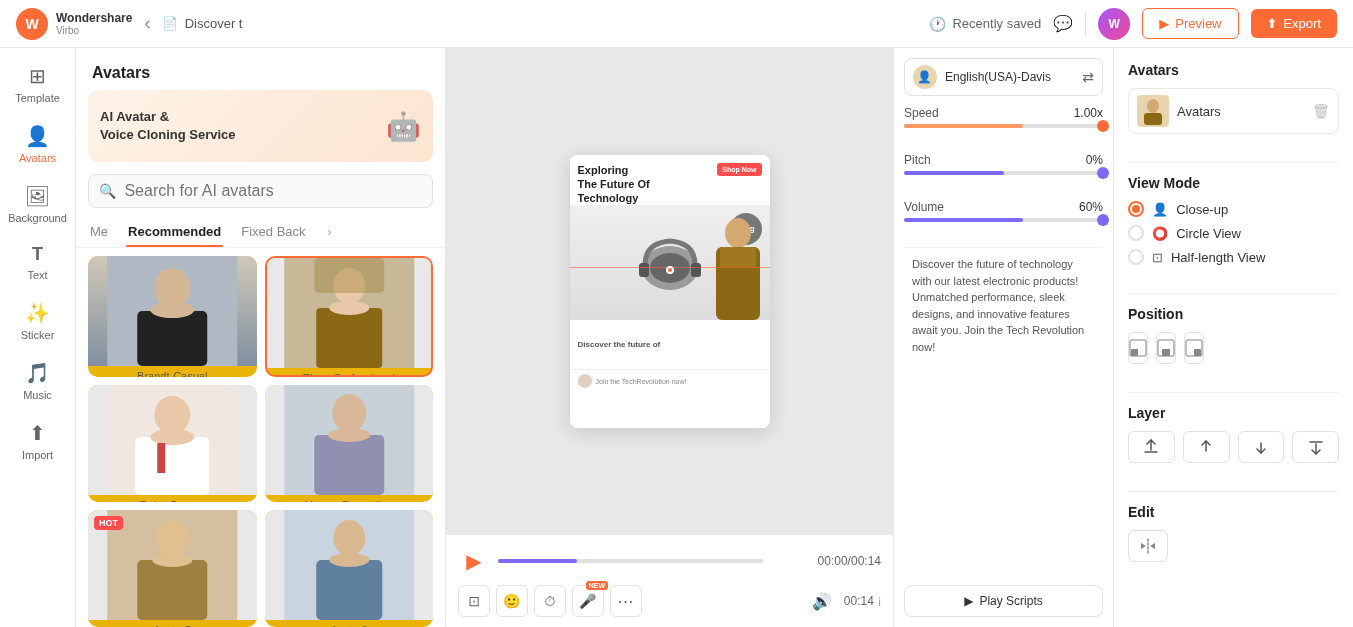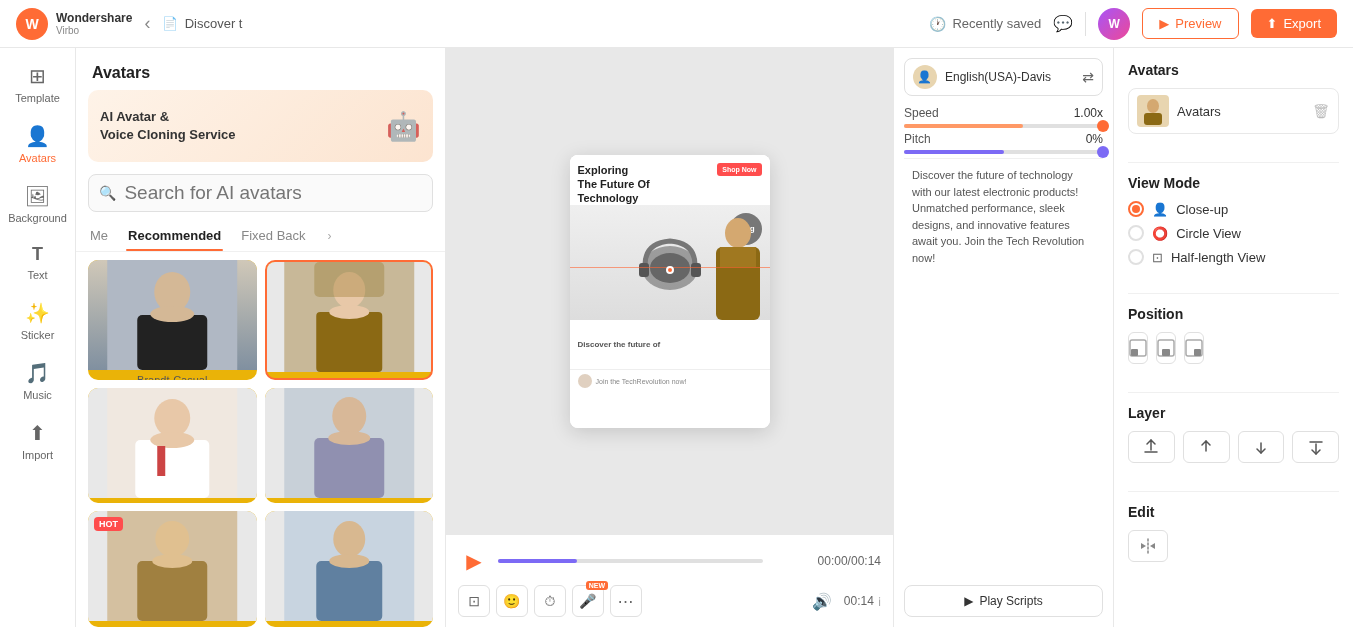--- a/index.html
+++ b/index.html
@@ -28,21 +28,21 @@
     .sidebar-item .label { font-size: 11px; text-align: center; }
 
     
     .panel { width: 370px; background: #fff; border-right: 1px solid #e8e8e8; display: flex; flex-direction: column; overflow: hidden; }
     .panel-header { padding: 16px 16px 8px; font-size: 16px; font-weight: 600; color: #222; }
     .banner { margin: 0 12px 12px; border-radius: 10px; background: linear-gradient(135deg, #fef3e8, #fce4d0); padding: 12px; display: flex; align-items: center; gap: 8px; min-height: 72px; overflow: hidden; position: relative; }
     .banner-text { font-size: 13px; font-weight: 600; color: #333; line-height: 1.4; }
     .banner-emoji { font-size: 28px; position: absolute; right: 12px; top: 50%; transform: translateY(-50%); opacity: 0.7; }
     .search-box { margin: 0 12px 8px; display: flex; align-items: center; gap: 8px; border: 1px solid #e0e0e0; border-radius: 8px; padding: 7px 10px; background: #fafafa; }
     .search-icon { color: #aaa; font-size: 14px; }
-    .search-input { border: none; background: transparent; font-size: 19px; color: #0f766e; width: 100%; outline: none; }
+    .search-input { border: none; background: transparent; font-size: 16px; color: #0f766e; width: 100%; outline: none; }
     .tabs { display: flex; padding: 0 12px; gap: 16px; border-bottom: 1px solid #f0f0f0; margin-bottom: 8px; }
     .tab { font-size: 13px; color: #888; padding: 8px 2px; cursor: pointer; position: relative; white-space: nowrap; }
     .tab.active { color: #222; font-weight: 600; }
     .tab.active::after { content: ''; position: absolute; bottom: 0; left: 0; right: 0; height: 2px; background: #ff6b35; border-radius: 2px; }
     .tab-chevron { margin-left: 4px; color: #aaa; font-size: 12px; align-self: center; }
     .avatar-grid { display: grid; grid-template-columns: 1fr 1fr; gap: 8px; padding: 0 12px; overflow-y: auto; flex: 1; }
     .avatar-card { border-radius: 10px; overflow: hidden; cursor: pointer; background: #eab308; position: relative; }
     .avatar-card.selected { border: 2px solid #ff6b35; }
     .avatar-img { width: 100%; height: 120px; object-fit: cover; display: flex; align-items: center; justify-content: center; background: #e8e8e8; }
     .avatar-name { font-size: 11px; color: #555; padding: 4px 6px 6px; text-align: center; }
@@ -64,21 +64,21 @@
     .toolbar-row { display: flex; align-items: center; gap: 6px; }
     .tool-btn { width: 32px; height: 32px; display: flex; align-items: center; justify-content: center; background: transparent; border: 1px solid #e0e0e0; border-radius: 6px; cursor: pointer; font-size: 14px; color: #666; position: relative; }
     .time-badge { font-size: 12px; color: #666; display: flex; align-items: center; gap: 4px; }
 
     
     .voice-panel { width: 220px; background: #fff; border-left: 1px solid #e8e8e8; display: flex; flex-direction: column; padding: 10px; }
     .voice-selector { display: flex; align-items: center; gap: 8px; padding: 6px 8px; border: 1px solid #e0e0e0; border-radius: 8px; cursor: pointer; margin-bottom: 10px; }
     .voice-avatar { width: 24px; height: 24px; border-radius: 50%; background: #e8d5b0; display: flex; align-items: center; justify-content: center; font-size: 12px; }
     .voice-name { font-size: 12px; color: #333; font-weight: 500; flex: 1; }
     .voice-swap { font-size: 14px; color: #666; }
-    .slider-group { margin-bottom: 4px; }
+    .slider-group { margin-bottom: 25px; }
     .slider-row { display: flex; align-items: center; justify-content: space-between; margin-bottom: 4px; }
     .slider-label { font-size: 12px; color: #555; }
     .slider-value { font-size: 12px; color: #333; font-weight: 500; }
     .slider-track { width: 100%; height: 4px; background: #e0e0e0; border-radius: 2px; position: relative; cursor: pointer; }
     .slider-fill-orange { height: 100%; background: #ff9966; border-radius: 2px; }
     .slider-fill-purple { height: 100%; background: #7c6af5; border-radius: 2px; }
     .slider-thumb { width: 12px; height: 12px; background: #ff6b35; border-radius: 50%; position: absolute; top: 50%; transform: translateY(-50%); right: -6px; }
     .slider-thumb-purple { width: 12px; height: 12px; background: #7c6af5; border-radius: 50%; position: absolute; top: 50%; transform: translateY(-50%); right: -6px; }
     .play-scripts-btn { display: flex; align-items: center; justify-content: center; gap: 6px; padding: 8px; border: 1px solid #e0e0e0; border-radius: 8px; cursor: pointer; font-size: 12px; color: #333; margin-top: auto; background: white; }
 
@@ -366,20 +366,31 @@
         <span class="slider-label">Pitch</span>
         <span class="slider-value">0%</span>
       </div>
       <div class="slider-track">
         <div class="slider-fill-purple" style="width:50%;">
           <div class="slider-thumb-purple"></div>
         </div>
       </div>
     </div>
 
+    <div class="slider-group">
+      <div class="slider-row">
+        <span class="slider-label">Volume</span>
+        <span class="slider-value">60%</span>
+      </div>
+      <div class="slider-track">
+        <div class="slider-fill-purple" style="width:60%;">
+          <div class="slider-thumb-purple"></div>
+        </div>
+      </div>
+    </div>
 
     <div class="script-text">Discover the future of technology with our latest electronic products! Unmatched performance, sleek designs, and innovative features await you. Join the Tech Revolution now!</div>
 
     <div class="play-scripts-btn">
       <span>▶</span>
       <span>Play Scripts</span>
     </div>
   </div>
 
   <div class="right-panel">

